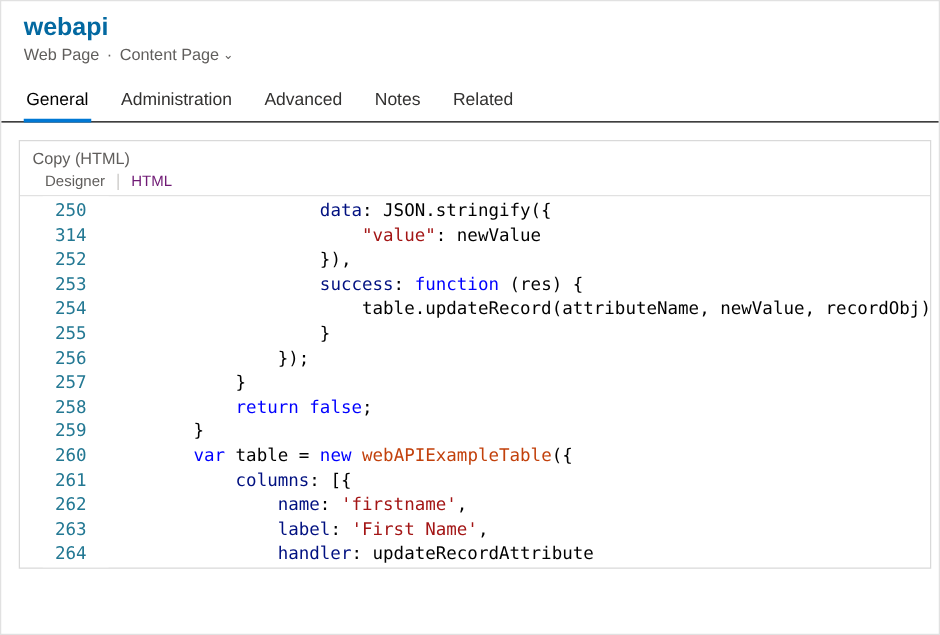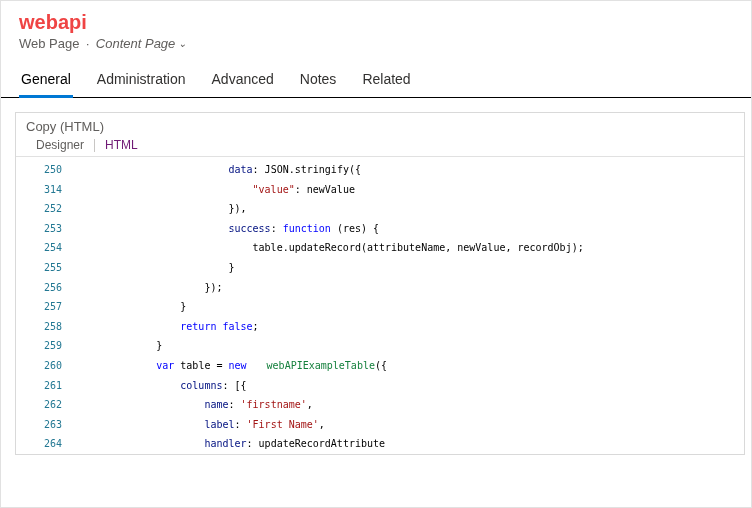--- a/index.html
+++ b/index.html
@@ -1,41 +1,41 @@
 <!DOCTYPE html>
 <html><head>
 <meta charset="utf-8">
 <style>
   * { box-sizing: border-box; margin: 0; padding: 0; }
   html, body { font-family: "Segoe UI", Arial, sans-serif; background: #fff; color: #323130; }
   .frame { width: 752px; height: 508px; border: 1px solid #e1e1e1; position: relative; overflow: hidden; }
   .header { padding: 10px 18px 0 18px; }
-  .title { font-size: 20px; font-weight: 600; color: #ef4444; }
+  .title { font-size: 20px; font-weight: 600; color: #0369a1; }
   .subtitle-row { display: flex; align-items: center; gap: 6px; font-size: 13px; color: #605e5c; margin-top: 2px; }
   .subtitle-dot { color: #605e5c; }
-  .content-page { display: flex; align-items: center; gap: 3px; cursor: pointer; font-style: italic; }
+  .content-page { display: flex; align-items: center; gap: 3px; cursor: pointer; }
   .chev { font-size: 10px; color: #605e5c; }
   .tabs { display: flex; gap: 22px; padding: 18px 18px 0 18px; border-bottom: 1px solid #000000; font-size: 14px; }
   .tab { padding: 2px 2px 10px 2px; color: #323130; cursor: pointer; position: relative; }
   .tab.active { color: #000; font-weight: 400; }
   .tab.active::after { content:""; position:absolute; left:0; right:0; bottom:-1px; height:3px; background:#0078d4; }
   .section { margin: 14px 6px 0 14px; border: 1px solid #d9d9d9; }
   .section-hdr { font-size: 13px; color: #605e5c; padding: 6px 10px 4px 10px; }
   .subtabs { display: flex; align-items: center; gap: 10px; padding: 0 10px 4px 20px; font-size: 12px; color: #605e5c; }
   .subtab { cursor: pointer; }
   .subtab.active { color: #701a75; }
   .vsep { width:1px; height:13px; background:#c8c6c4; }
   .editor-wrap { border-top: 1px solid #e1e1e1; }
-  .editor { display: flex; font-family: Consolas, monospace; font-size: 10px; line-height: 19.6px; overflow: hidden; margin-left: 18px; gap: 28px; }
+  .editor { display: flex; font-family: Consolas, monospace; font-size: 14px; line-height: 19.6px; overflow: hidden; margin-left: 18px; }
   .gutter { background: #fff; text-align: right; color: #237893; padding: 3px 18px 0 10px; user-select: none; border-right: 0; }
   .gnum { height: 19.6px; }
   .code { padding: 3px 0 0 0; white-space: pre; color: #000; flex:1; }
   .cl { height: 19.6px; }
   .k-blue { color: #0000ff; }
-  .k-teal { color: #15803d; margin-left: 14px; }
+  .k-teal { color: #c2410c; }
   .k-red  { color: #a31515; }
   .k-prop { color: #001080; }
 </style>
 </head>
 <body>
 <div class="frame">
 
   <div class="header">
     <div class="title">webapi</div>
     <div class="subtitle-row">

